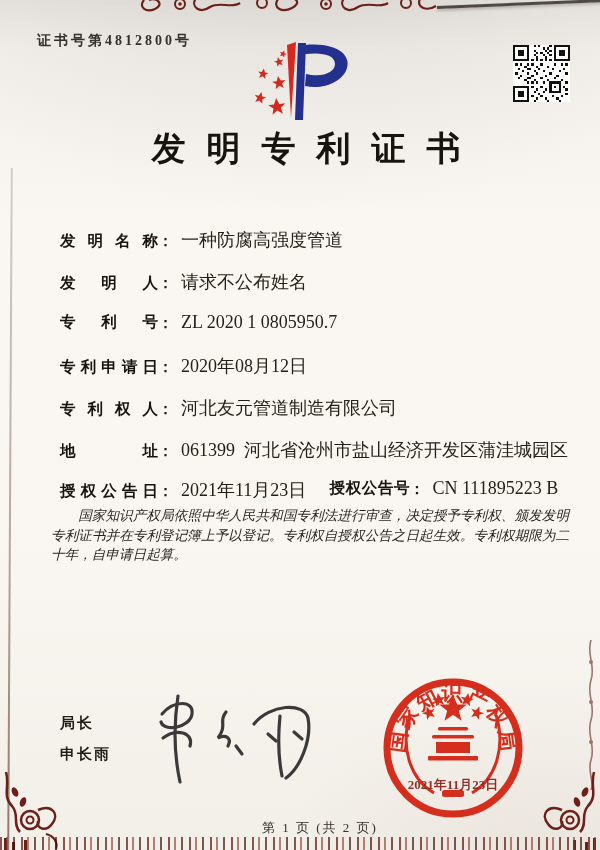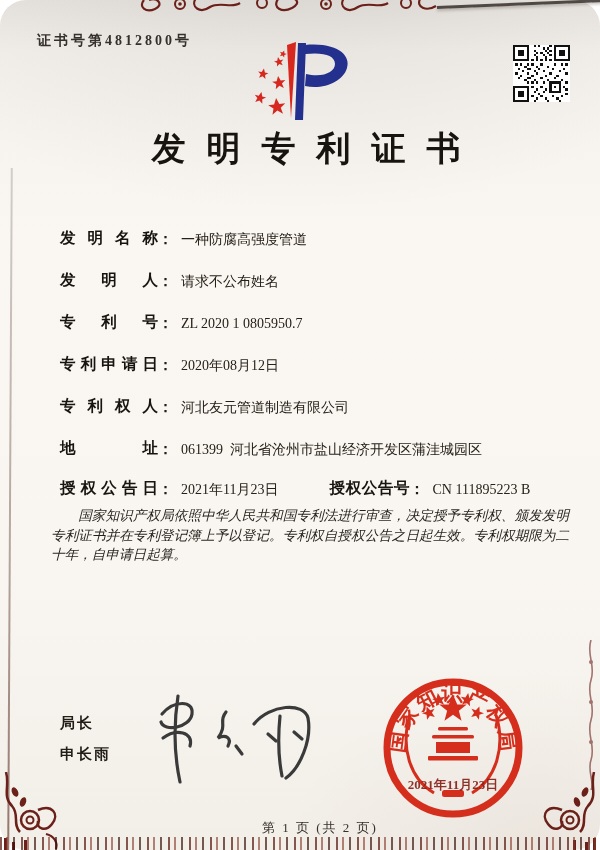--- a/index.html
+++ b/index.html
@@ -3,32 +3,31 @@
 <meta charset="utf-8">
 <style>
   html,body{margin:0;padding:0;}
   body{width:600px;height:850px;overflow:hidden;
        font-family:"Liberation Serif","DejaVu Serif",serif;}
   .page{position:relative;width:600px;height:850px;
     background:
       radial-gradient(130% 55% at 50% -8%, rgba(110,100,92,.14), transparent 60%),
       radial-gradient(60% 30% at 90% 100%, rgba(150,120,100,.08), transparent 70%),
       linear-gradient(180deg,#e9e6e2 0%,#f4f1ed 6%,#faf7f3 28%,#f9f6f1 68%,#f2eee8 100%);
-    border-radius: 26px;
   }
   .abs{position:absolute;}
   
   .cert-no{left:37px;top:32px;font-size:14px;font-weight:600;letter-spacing:3px;color:#35302b;}
   .title{left:0;top:126px;width:600px;text-align:center;font-size:34px;font-weight:700;
          letter-spacing:21px;text-indent:21px;color:#17140f;margin-left:6px;}
   .row{left:45px;right:24px;font-size:15px;color:#201c17;white-space:pre-wrap;}
   .row .lbl{display:inline-block;width:98px;font-weight:600;font-size:15.5px;
             text-align:justify;text-align-last:justify;vertical-align:bottom;color:#17130e;}
   .row .colon{font-weight:600;margin-right:8px;}
-  .row .val{font-size:14px;color:#262118;}
+  .row .val{font-size:18px;color:#262118;}
   .grant-right{position:absolute;left:262px;top:0;}
   .legal{left:42px;top:497px;width:536px;font-size:13.6px;line-height:19.6px;
          font-style:italic;color:#241f19;text-align:justify;}
   .legal p{margin:9px;text-indent:2em;}
   .officer{left:60px;font-size:15px;font-weight:700;color:#221d17;letter-spacing:2px;text-align:center;}
   .footer{left:0;top:819px;width:600px;text-align:center;font-size:13px;
           letter-spacing:2px;color:#36302a;padding-left:20px;}
   
   .sr{fill:var(--seal-red,#d3200e);}
   .srs{stroke:var(--seal-red,#d3200e);fill:none;}

